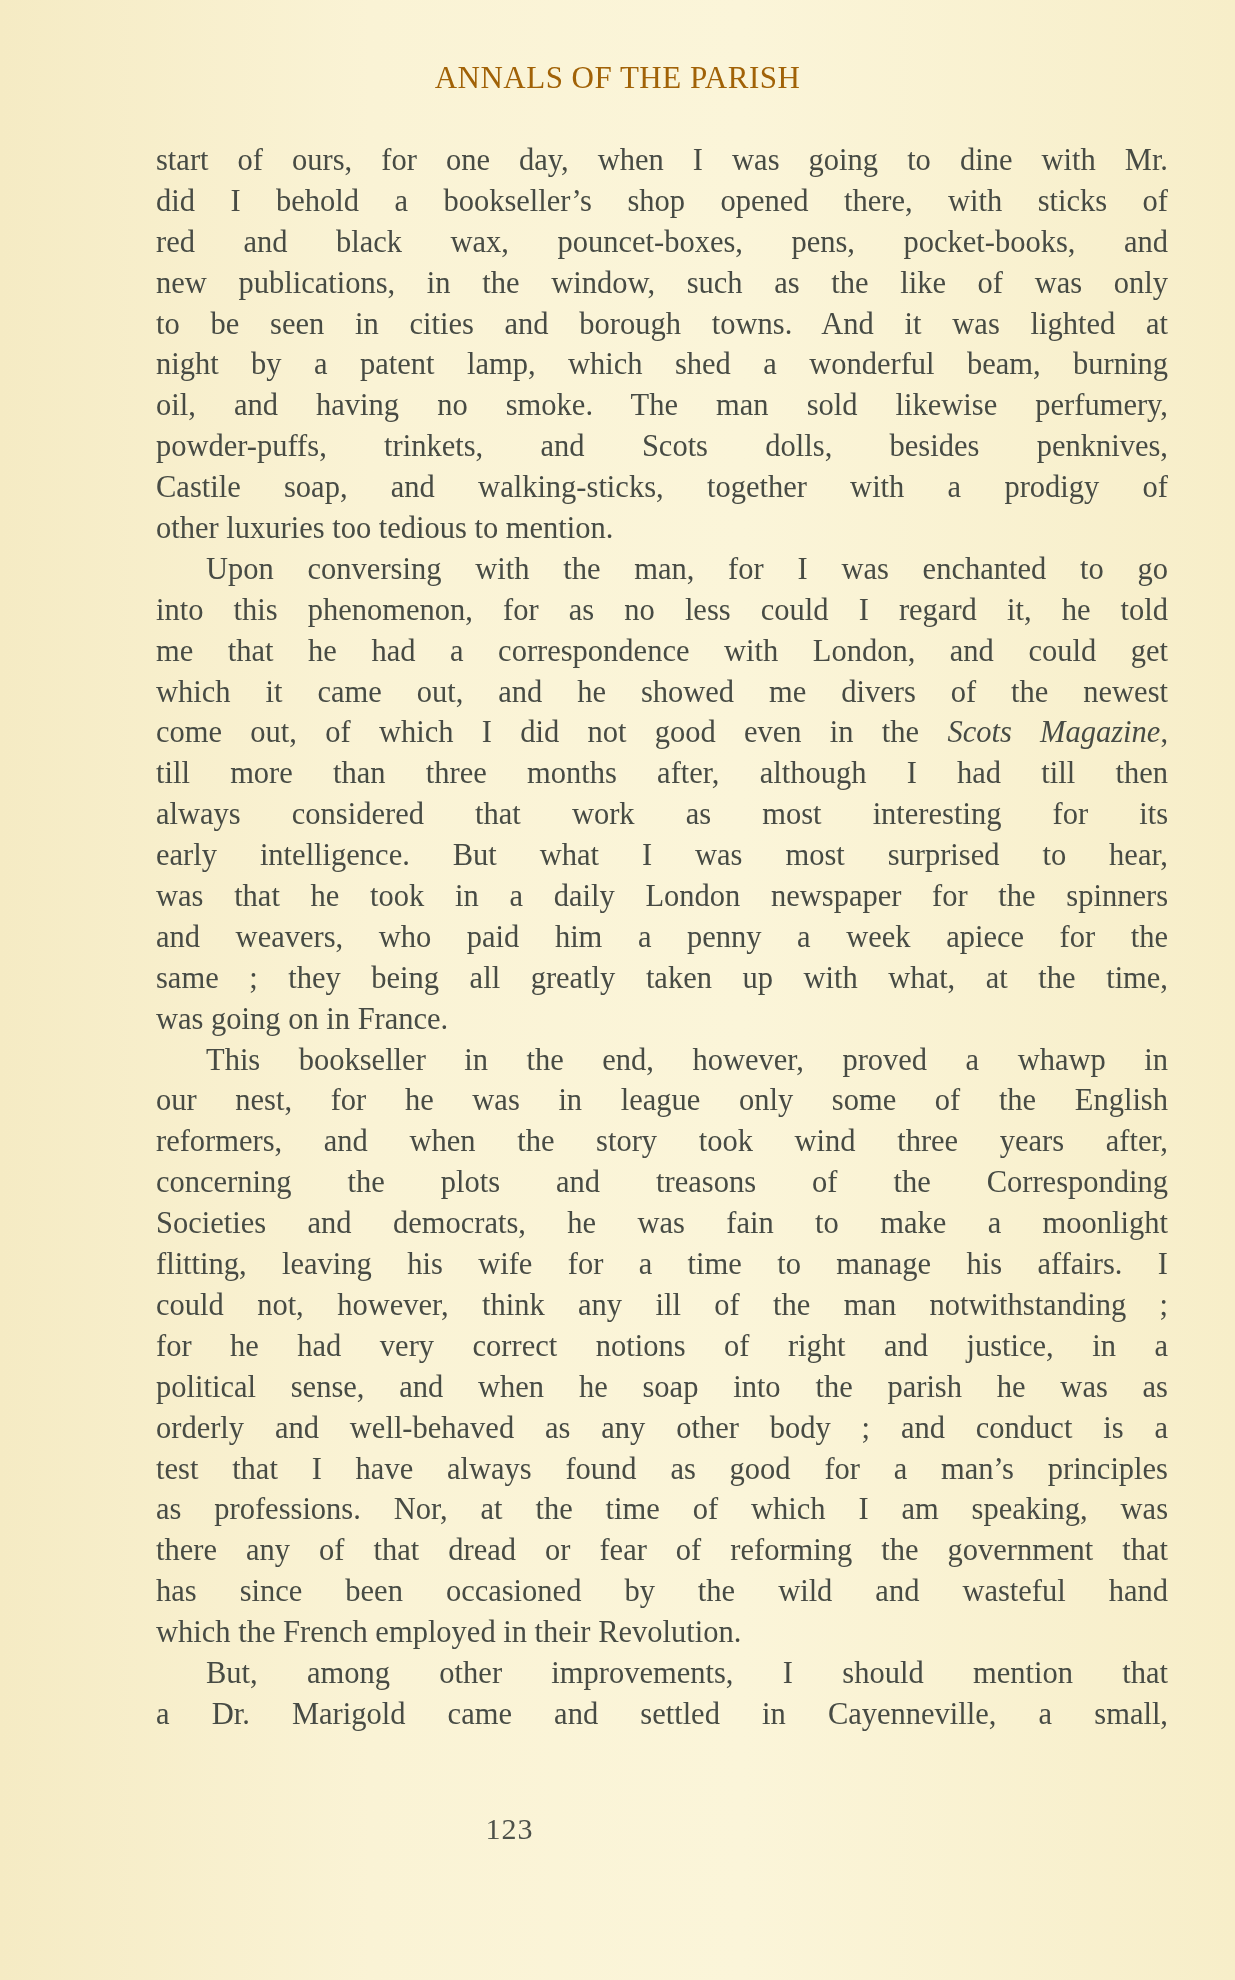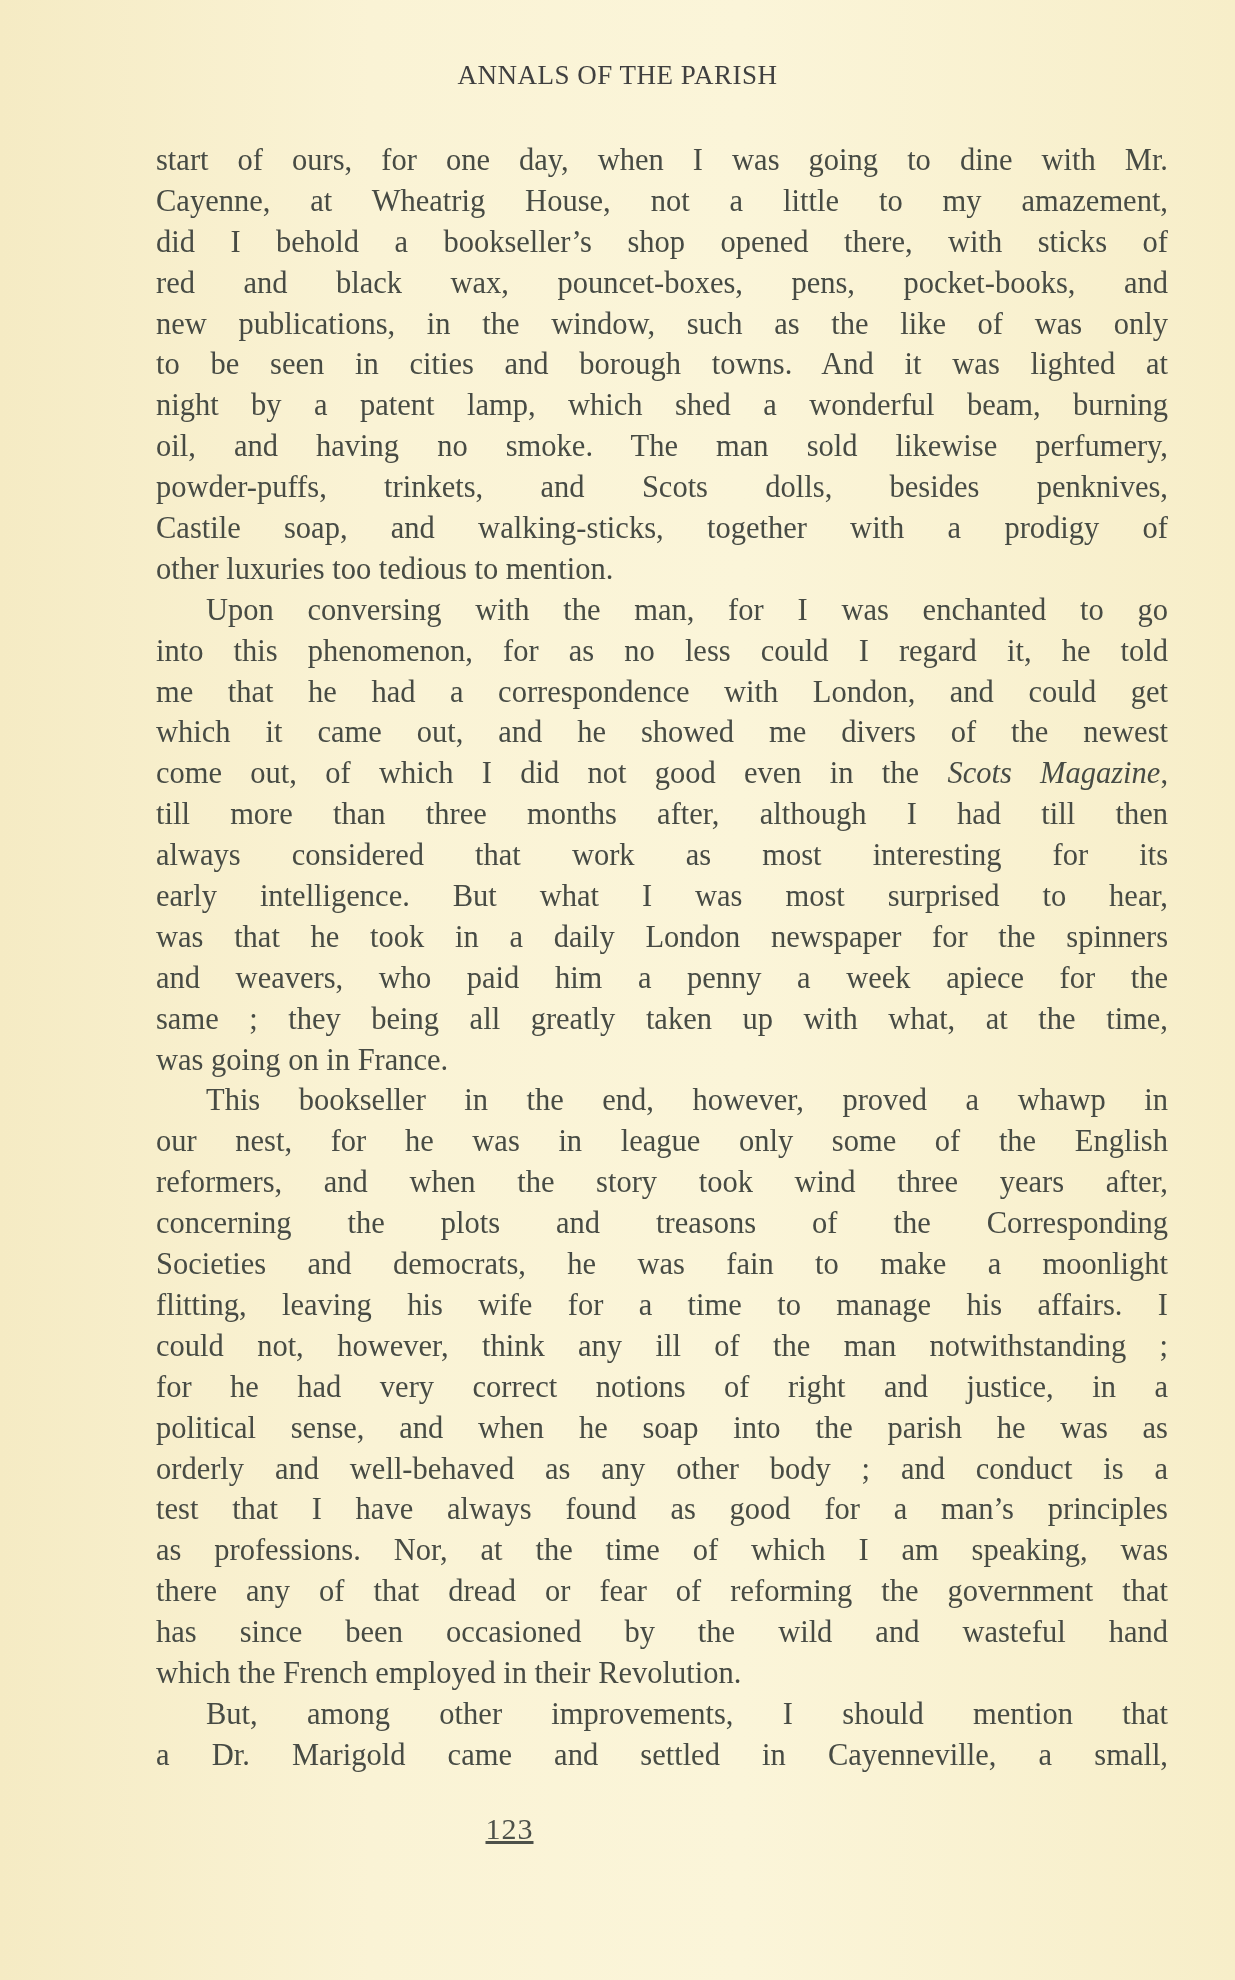--- a/index.html
+++ b/index.html
@@ -22,23 +22,23 @@
       top: 0;
       width: 1235px;
       height: 1980px;
     }
     .running-head {
       position: absolute;
       top: 60px;
       left: 0;
       width: 1235px;
       text-align: center;
-      font-size: 27px;
+      font-size: 31px;
       letter-spacing: 0.5px;
-      color: #404040;
+      color: #a16207;
     }
     .body-text {
       position: absolute;
       top: 140px;
       left: 128px;
       width: 1012px;
       font-size: 30.5px;
       line-height: 40.9px;
       color: #474b44;
       margin-left: 28px;
@@ -62,34 +62,32 @@
     }
     .folio {
       position: absolute;
       top: 1812px;
       left: 0;
       width: 1019px;
       text-align: center;
       font-size: 30px;
       letter-spacing: 1px;
       color: #4d514a;
-      text-decoration: underline;
     }
   </style>
 </head>
 <body>
 
 <div class="page">
   <div class="running-head">ANNALS OF THE PARISH</div>
 
   <div class="body-text">
 
     <div>
       <span class="line">start of ours, for one day, when I was going to dine with Mr.</span>
-      <span class="line">Cayenne, at Wheatrig House, not a little to my amazement,</span>
       <span class="line">did I behold a bookseller’s shop opened there, with sticks of</span>
       <span class="line">red and black wax, pouncet-boxes, pens, pocket-books, and</span>
       <span class="line">new publications, in the window, such as the like of was only</span>
       <span class="line">to be seen in cities and borough towns.  And it was lighted at</span>
       <span class="line">night by a patent lamp, which shed a wonderful beam, burning</span>
       <span class="line">oil, and having no smoke.  The man sold likewise perfumery,</span>
       <span class="line">powder-puffs, trinkets, and Scots dolls, besides penknives,</span>
       <span class="line">Castile soap, and walking-sticks, together with a prodigy of</span>
       <span class="line last">other luxuries too tedious to mention.</span>
     </div>

